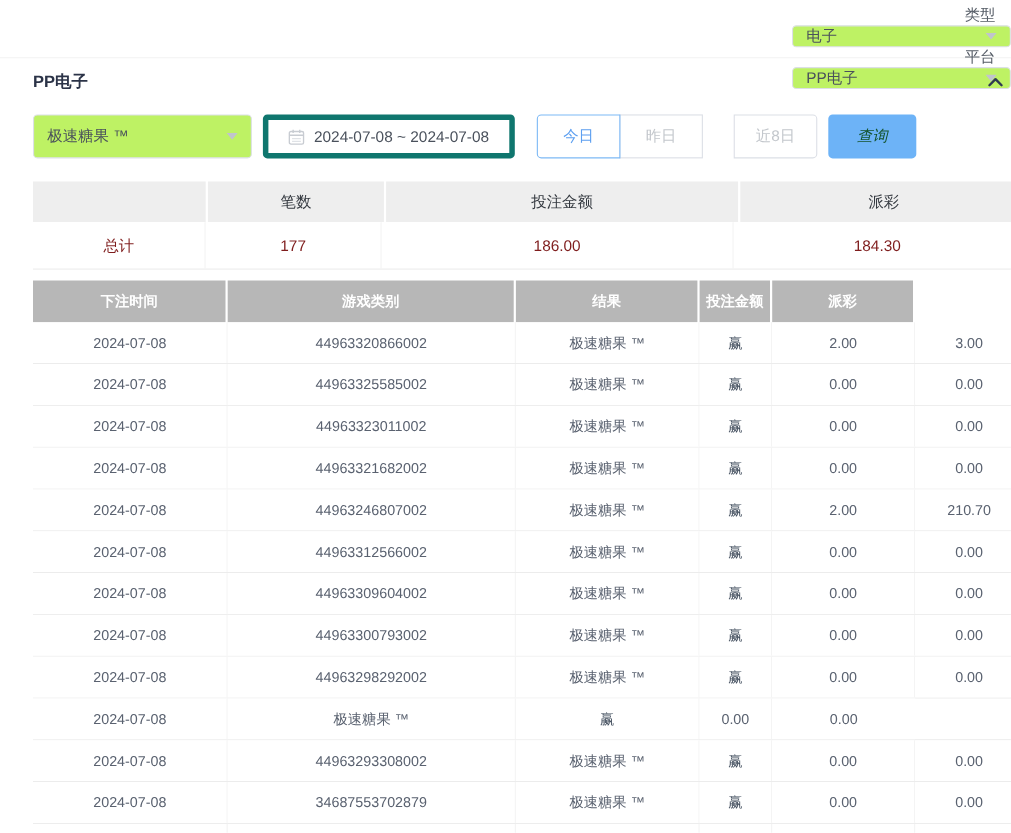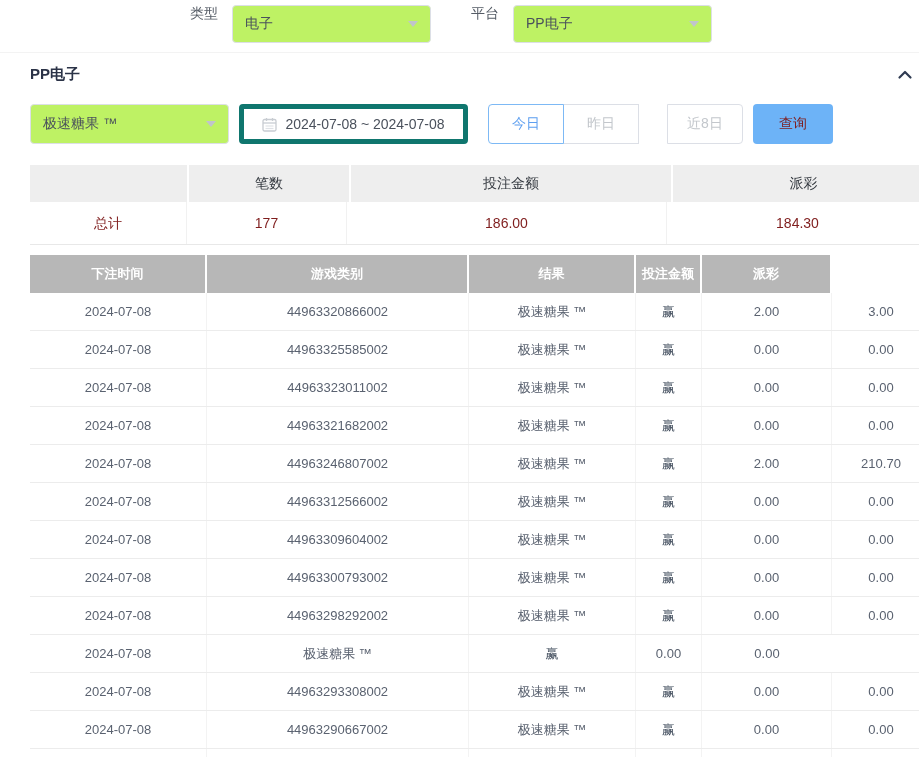--- a/index.html
+++ b/index.html
@@ -1,20 +1,20 @@
 <!DOCTYPE html>
 <html><head>
 <meta charset="utf-8">
 <style>
   * { box-sizing: border-box; margin: 0; padding: 0; }
   html,body { width: 919px; height: 757px; overflow: hidden; background: #fff;
     font-family: "Liberation Sans", "DejaVu Sans", sans-serif; }
 
   
-  .top-filters { display: flex; align-items: flex-start; margin-top: 5px; padding-left: 190px; height: 34px; }
+  .top-filters { display: flex; align-items: flex-end; margin-top: 5px; padding-left: 190px; height: 34px; flex-direction: column; }
   .fld-label { font-size: 14px; color: #555c66; margin-right: 14px; white-space: nowrap; }
   .fld-label.second { margin-left: 40px; }
   .select-box { width: 199px; height: 38px; border: 1px solid #dcdfe6; border-radius: 4px;
     display: flex; align-items: center; padding: 0 12px; font-size: 14px; color: #4a515c;
     background: #bef264; cursor: pointer; }
   .select-box .sel-text { flex: 1; }
   .caret { width: 0; height: 0; border-left: 5px solid transparent; border-right: 5px solid transparent;
     border-top: 6px solid #c0c4cc; flex: none; }
 
   
@@ -31,22 +31,22 @@
   .date-input { width: 229px; height: 40px; border: 5px solid #0f766e; border-radius: 4px;
     display: flex; align-items: center; justify-content: center; gap: 8px; margin-left: 10px;
     font-size: 14px; color: #4a515c; cursor: pointer; background: #fff; }
   .btn-group { display: flex; margin-left: 20px; }
   .q-btn { width: 76px; height: 40px; background: #fff; border: 1px solid #dcdfe6;
     font-size: 14px; color: #c3c7cc; cursor: pointer; margin-left: -1px;
     font-family: inherit; }
   .q-btn:first-child { margin-left: 0; border-radius: 4px 0 0 4px; }
   .q-btn:last-child { border-radius: 0 4px 4px 0; margin-left: 28px; }
   .q-btn.active { border: 1px solid #7db9f5; color: #5d9ff0; position: relative; z-index: 2; }
-  .search-btn { width: 80px; height: 40px; margin-left: 10px; background: #6db3f7; color: #7f1d1d;
-    border: none; border-radius: 4px; font-size: 14px; cursor: pointer; font-family: inherit; }
+  .search-btn { width: 80px; height: 40px; margin-left: 10px; background: #6db3f7; color: #14532d;
+    border: none; border-radius: 4px; font-size: 14px; cursor: pointer; font-family: inherit; font-style: italic; }
 
   
   .summary-table { margin: 21px 0 0 30px; width: 900px; }
   .summary-head { display: grid; grid-template-columns: 157px 160px 320px 261px; column-gap: 2px; }
   .summary-head .cell { background: #eeeeee; height: 37px; line-height: 37px; text-align: center;
     font-size: 14px; color: #33383f; }
   .summary-body { display: grid; grid-template-columns: 157px 160px 320px 261px;
     border-bottom: 1px solid #e8e8e8; }
   .summary-body .cell { height: 42px; line-height: 42px; text-align: center; font-size: 14px;
     color: #7f1d1d; border-right: 1px solid #f1f1f1; background: #fff; }
@@ -240,21 +240,21 @@
     <div class="cell">2024-07-08</div>
     <div class="cell">44963293308002</div>
     <div class="cell">极速糖果 ™</div>
     <div class="cell result">赢</div>
     <div class="cell">0.00</div>
     <div class="cell">0.00</div>
   </div>
 
   <div class="bet-row">
     <div class="cell">2024-07-08</div>
-    <div class="cell">44963290667002</div>
+    <div class="cell">34687553702879</div>
     <div class="cell">极速糖果 ™</div>
     <div class="cell result">赢</div>
     <div class="cell">0.00</div>
     <div class="cell">0.00</div>
   </div>
 </div>
   <div class="row-stub">
     <div class="cell"></div>
       <div class="cell"></div>
       <div class="cell"></div>

